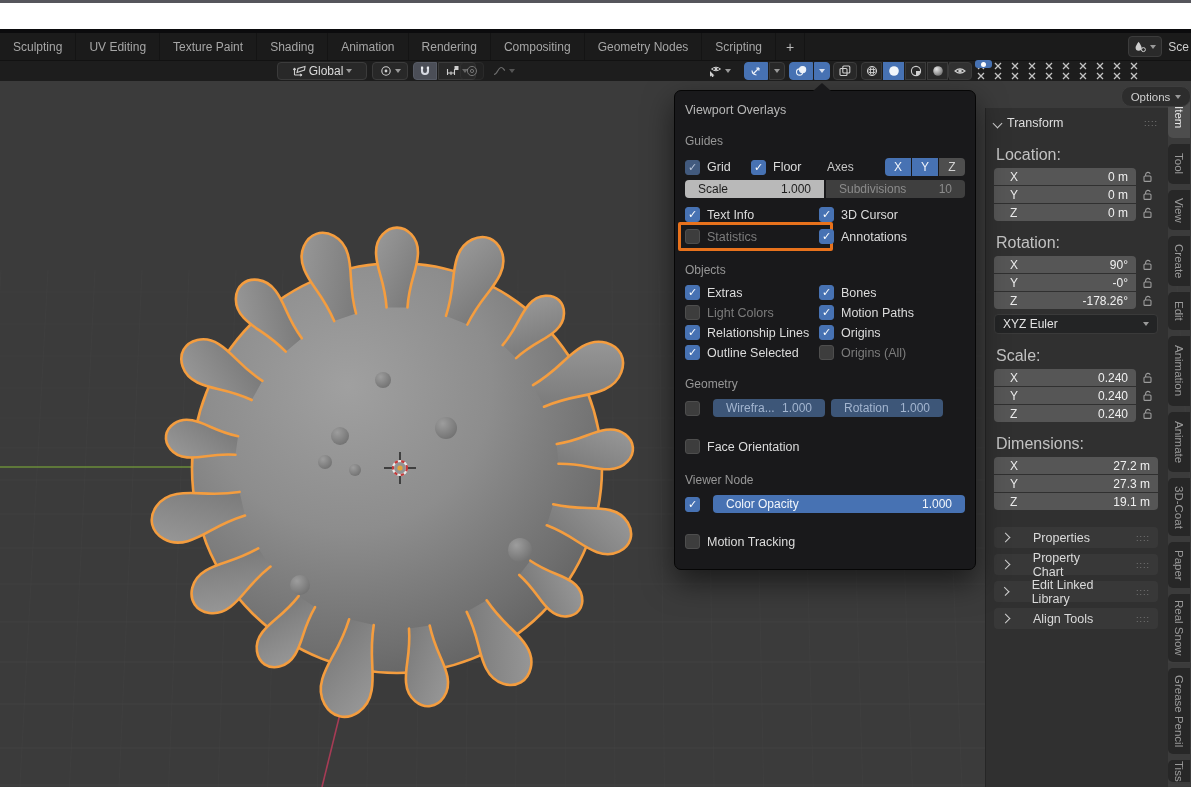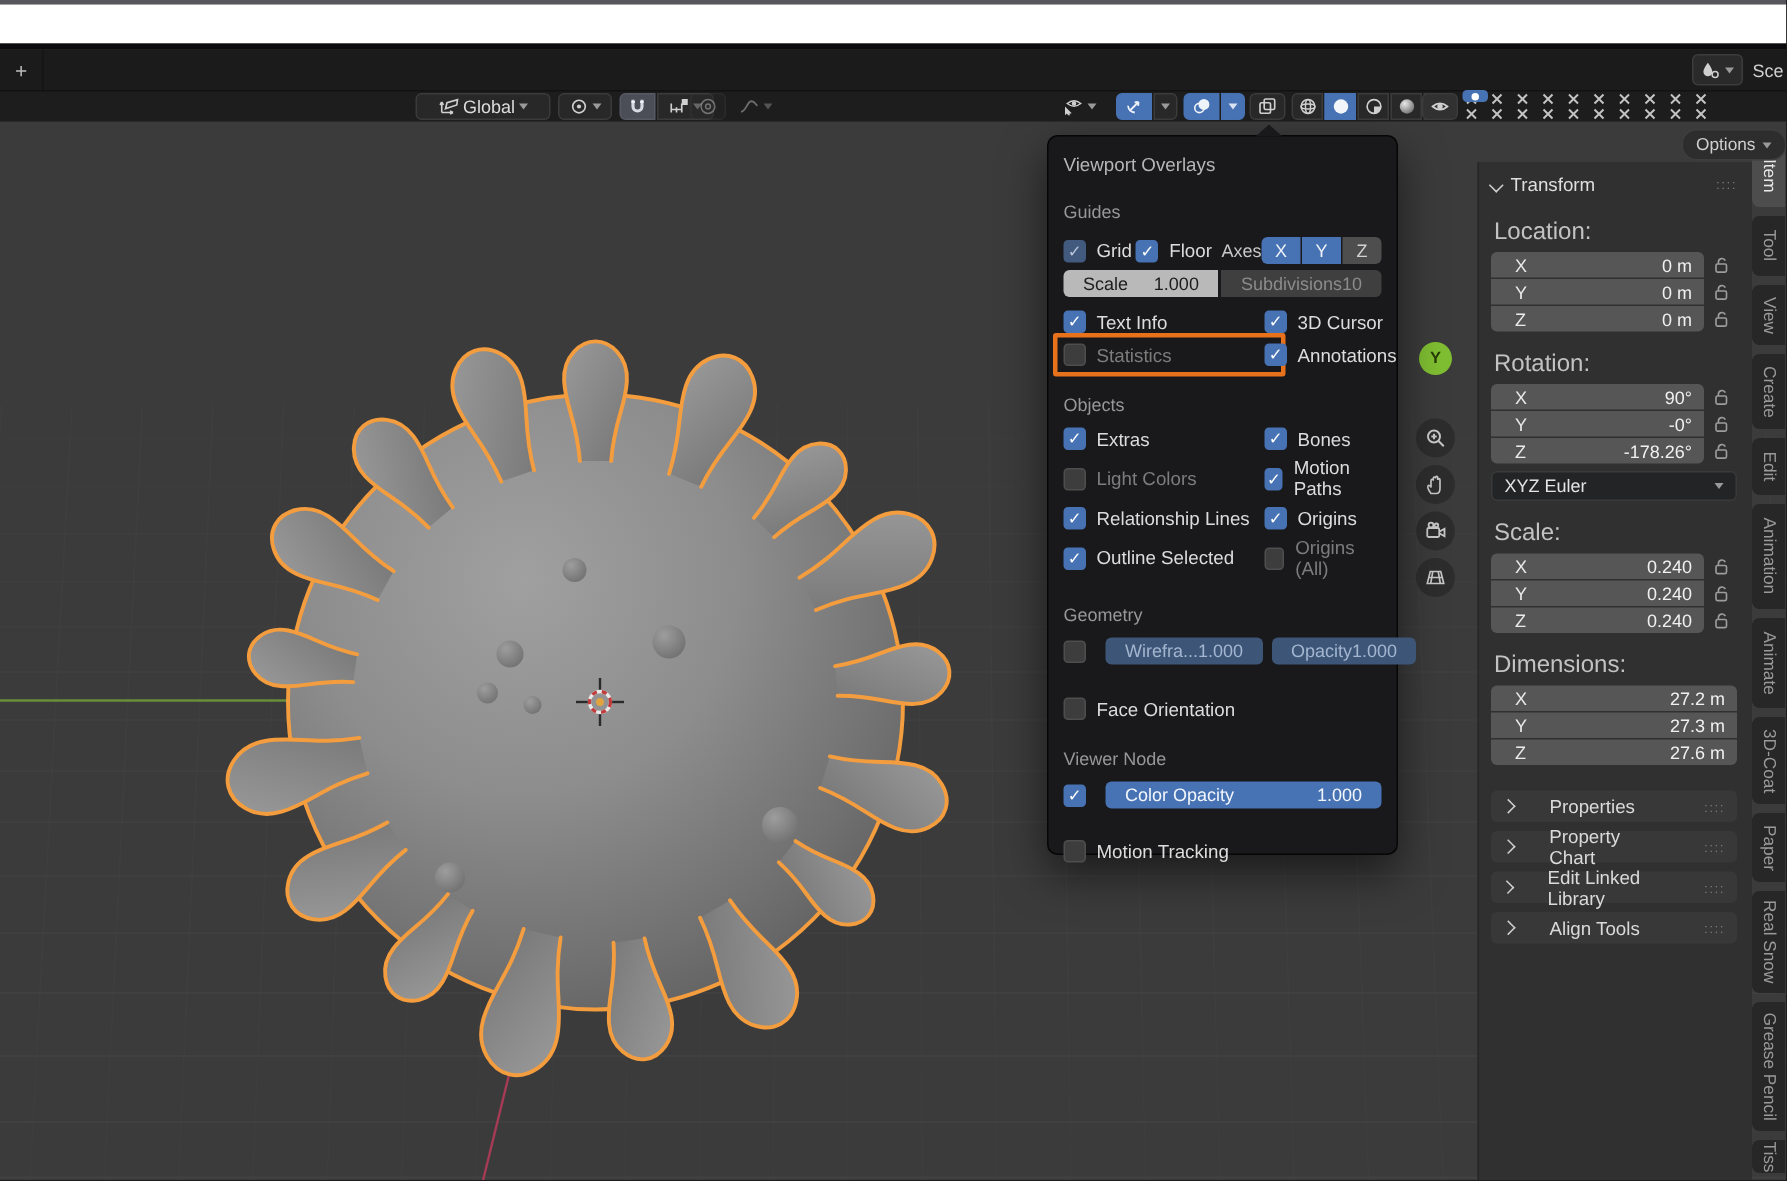--- a/index.html
+++ b/index.html
@@ -30,21 +30,21 @@
   .chev{width:0;height:0;border-left:3.5px solid transparent;border-right:3.5px solid transparent;border-top:4px solid #9a9a9a;display:inline-block;}
   .chev.lt{border-top-color:#d9e2f0;}
   .dim{opacity:.45;}
   
   #options-pill{position:absolute;left:1121px;top:86px;width:68px;height:19px;z-index:4;display:flex;align-items:center;justify-content:center;gap:5px;background:#2d2d2d;border:1px solid #3e3e3e;border-radius:10px;color:#cfcfcf;font-size:11.5px;}
   
   #viewport{position:absolute;left:0;top:80px;width:1191px;height:707px;z-index:1;background:#3b3b3b;}
   .navbtn{position:absolute;width:26px;height:26px;border-radius:50%;background:rgba(28,28,28,.45);display:flex;align-items:center;justify-content:center;z-index:2;}
   #gizmo-y{position:absolute;left:946px;top:148px;width:22px;height:22px;border-radius:50%;background:#7fbe32;color:#263c04;font-weight:bold;font-size:11px;display:flex;align-items:center;justify-content:center;z-index:2;}
   
-  #overlays{position:absolute;left:698px;top:90px;width:234px;height:480px;background:#19191b;border:1px solid #060606;border-radius:7px;box-shadow:0 12px 30px rgba(0,0,0,.55);z-index:5;box-sizing:border-box;padding:12px 10px 0 10px;}
+  #overlays{position:absolute;left:674px;top:90px;width:302px;height:480px;background:#19191b;border:1px solid #060606;border-radius:7px;box-shadow:0 12px 30px rgba(0,0,0,.55);z-index:5;box-sizing:border-box;padding:12px 10px 0 10px;}
   #overlays .arrow{position:absolute;top:-8px;left:138px;width:0;height:0;border-left:9px solid transparent;border-right:9px solid transparent;border-bottom:8px solid #19191b;}
   .ptitle{color:#b6b6b6;font-size:12.5px;}
   .sect{color:#979797;font-size:12px;}
   .row{display:flex;align-items:center;}
   .chk{display:inline-flex;align-items:center;gap:7px;position:relative;}
   .chk .txt{color:#dcdcdc;font-size:12.5px;}
   .chk.dimmed .txt{color:#7c7c7c;}
   .box{width:15px;height:15px;border-radius:3px;background:#3d3d3d;border:1px solid #4e4e4e;box-sizing:border-box;display:flex;align-items:center;justify-content:center;font-size:11px;color:#fff;}
   .box.on{background:#4772b3;border-color:#4772b3;}
   .box.muted{background:#425a7e;border-color:#425a7e;color:#b9c6da;}
@@ -229,20 +229,31 @@
       </symbol>
   </defs>
 </svg>
 
 <div id="screen">
   <div class="chrome-strip" id="chrome-top"></div>
   <div class="chrome-strip" id="chrome-white"></div>
   <div class="chrome-strip" id="chrome-black"></div>
 
   <div id="topbar">
+    <div id="top-tabs" style="display:flex;">
+        <span class="ttab">Sculpting</span>
+        <span class="ttab">UV Editing</span>
+        <span class="ttab">Texture Paint</span>
+        <span class="ttab">Shading</span>
+        <span class="ttab">Animation</span>
+        <span class="ttab">Rendering</span>
+        <span class="ttab">Compositing</span>
+        <span class="ttab">Geometry Nodes</span>
+        <span class="ttab">Scripting</span>
+      </div>
     <span class="ttab add">+</span>
     <div id="topbar-right">
       <span class="pill">
         <svg width="12" height="12">
             <use href="#i-drop"></use>
           </svg>
         <span class="chev"></span>
       </span>
       <span style="color:#cfcfcf;">Sce</span>
     </div>
@@ -656,21 +667,21 @@
     <div class="row" id="geometry-row" style="margin-top:8px;gap:6px;">
         <label class="chk">
           <span class="box"></span>
           <span class="txt"></span>
         </label>
         <div class="slider mutedblue" style="width: 112px;">
           <span>Wirefra...</span>
           <span>1.000</span>
         </div>
         <div class="slider mutedblue" style="width: 112px;">
-          <span>Opacity</span>
+          <span>Rotation</span>
           <span>1.000</span>
         </div>
       </div>
     <div class="row" id="face-orient-row" style="margin-top:22px;">
         <label class="chk">
           <span class="box"></span>
           <span class="txt">Face Orientation</span>
         </label>
       </div>
     <div class="sect" style="margin-top:19px;">Viewer Node</div>
@@ -820,21 +831,21 @@
         </div>
         <div class="frow">
           <div class="fld">
             <span class="fl">Y</span>
             <span class="fv">27.3 m</span>
           </div>
         </div>
         <div class="frow">
           <div class="fld">
             <span class="fl">Z</span>
-            <span class="fv">27.6 m</span>
+            <span class="fv">19.1 m</span>
           </div>
         </div>
       </div>
     <div id="cpanels" style="margin-top:17px;">
         <div class="cpanel">
           <span class="tri"></span>
           <span>Properties</span>
           <span class="dots">::::</span>
         </div>
         <div class="cpanel">

